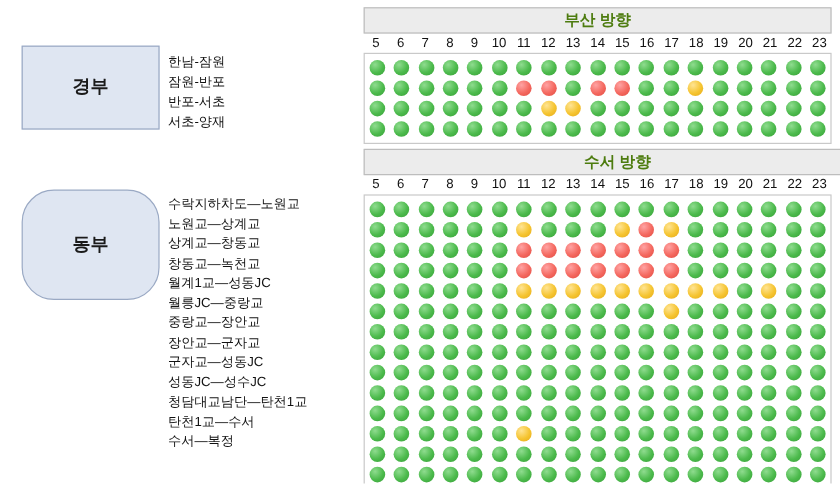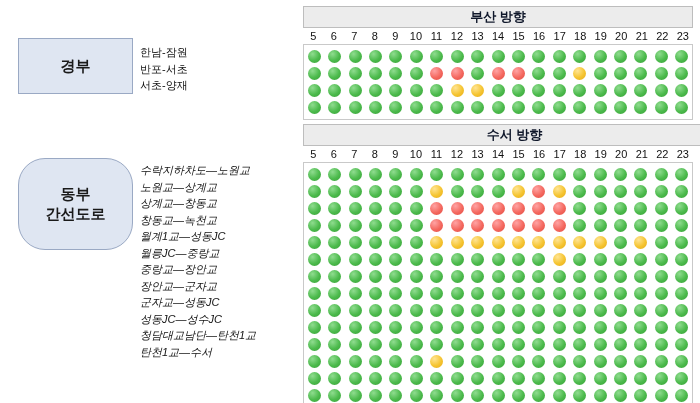--- a/index.html
+++ b/index.html
@@ -28,48 +28,48 @@
     display: flex;
     align-items: center;
     justify-content: center;
     text-align: center;
     font-weight: bold;
     font-size: 15px;
     color: #1a1a1a;
     line-height: 1.35;
     box-sizing: border-box;
   }
-  #road-box-1 { left: 18px; top: 38px; width: 115px; height: 56px; }
+  #road-box-1 { left: 18px; top: 38px; width: 115px; height: 70px; }
   #road-box-2 { left: 18px; top: 158px; width: 115px; height: 92px; border-radius: 27px; }
 
   
   .links {
     position: absolute;
     text-align: left;
     font-size: 11px;
     color: #111;
     line-height: 1.5;
     width: 160px;
   }
   #links-1 { left: 140px; top: 44px; }
-  #links-2 { left: 140px; top: 162px; font-style: italic; }
+  #links-2 { left: 140px; top: 162px; }
   .links div { white-space: nowrap; }
 
   
   .dir-header {
     position: absolute;
     background: #ececec;
     border: 1px solid #bdbdbd;
     box-sizing: border-box;
     display: flex;
     align-items: center;
     justify-content: center;
     font-weight: bold;
     font-size: 13px;
-    color: #0f172a;
+    color: #4d7c0f;
   }
   #dir-header-1 { left: 303px; top: 6px; width: 390px; height: 22px; }
   #dir-header-2 { left: 303px; top: 124px; width: 423px; height: 22px; }
 
   
   .hours {
     position: absolute;
     display: flex;
     width: 390px;
     left: 303px;
@@ -131,42 +131,43 @@
 <div class="page">
 
   <div class="road-box" id="road-box-1">
     <div>
       <div>경부</div>
     </div>
   </div>
   <div class="road-box" id="road-box-2">
     <div>
       <div>동부</div>
-      <div>간선도로</div>
     </div>
   </div>
 
   <div class="links" id="links-1">
       <div>한남-잠원</div>
+      <div>잠원-반포</div>
       <div>반포-서초</div>
       <div>서초-양재</div>
     </div>
   <div class="links" id="links-2">
       <div>수락지하차도—노원교</div>
       <div>노원교—상계교</div>
       <div>상계교—창동교</div>
       <div>창동교—녹천교</div>
       <div>월계1교—성동JC</div>
       <div>월릉JC—중랑교</div>
       <div>중랑교—장안교</div>
       <div>장안교—군자교</div>
       <div>군자교—성동JC</div>
       <div>성동JC—성수JC</div>
       <div>청담대교남단—탄천1교</div>
       <div>탄천1교—수서</div>
+      <div>수서—복정</div>
     </div>
 
   <div class="dir-header" id="dir-header-1">부산 방향</div>
   <div class="dir-header" id="dir-header-2">수서 방향</div>
 
   <div class="hours" id="hours-1">
       <span>5</span>
       <span>6</span>
       <span>7</span>
       <span>8</span>

